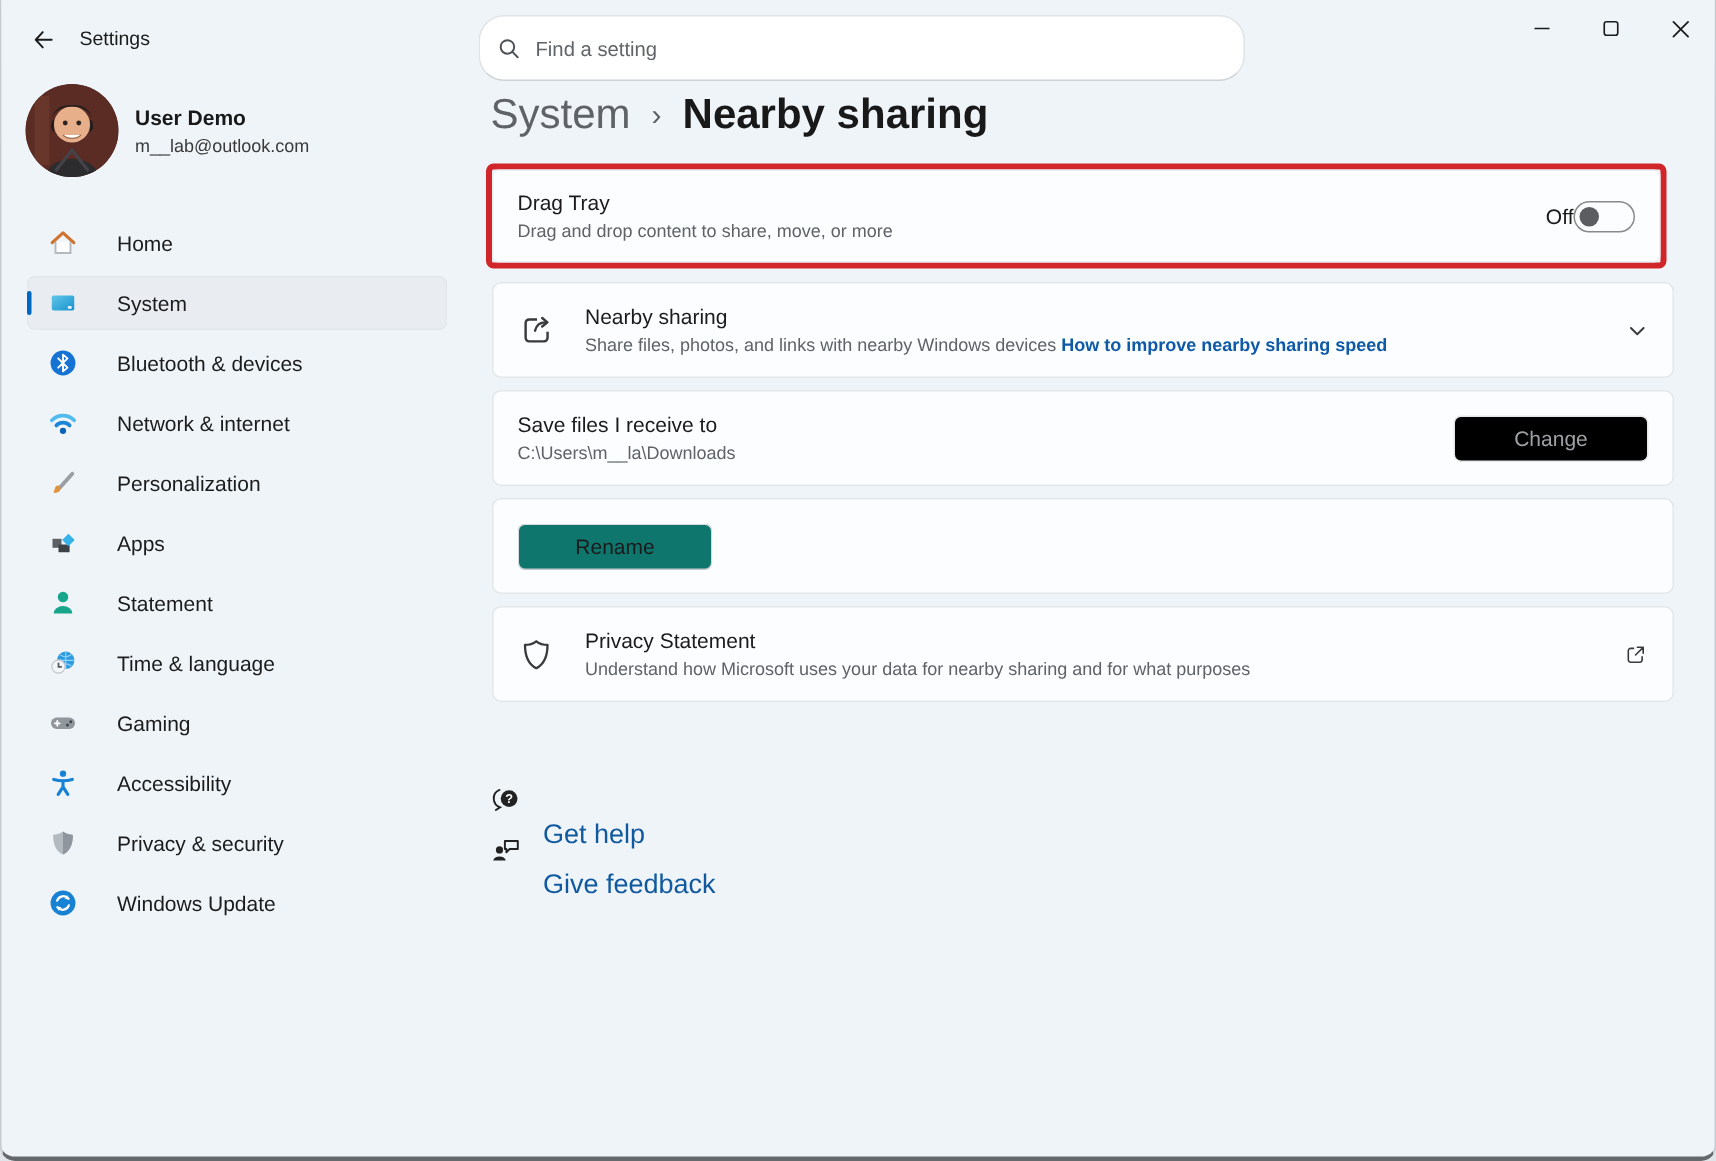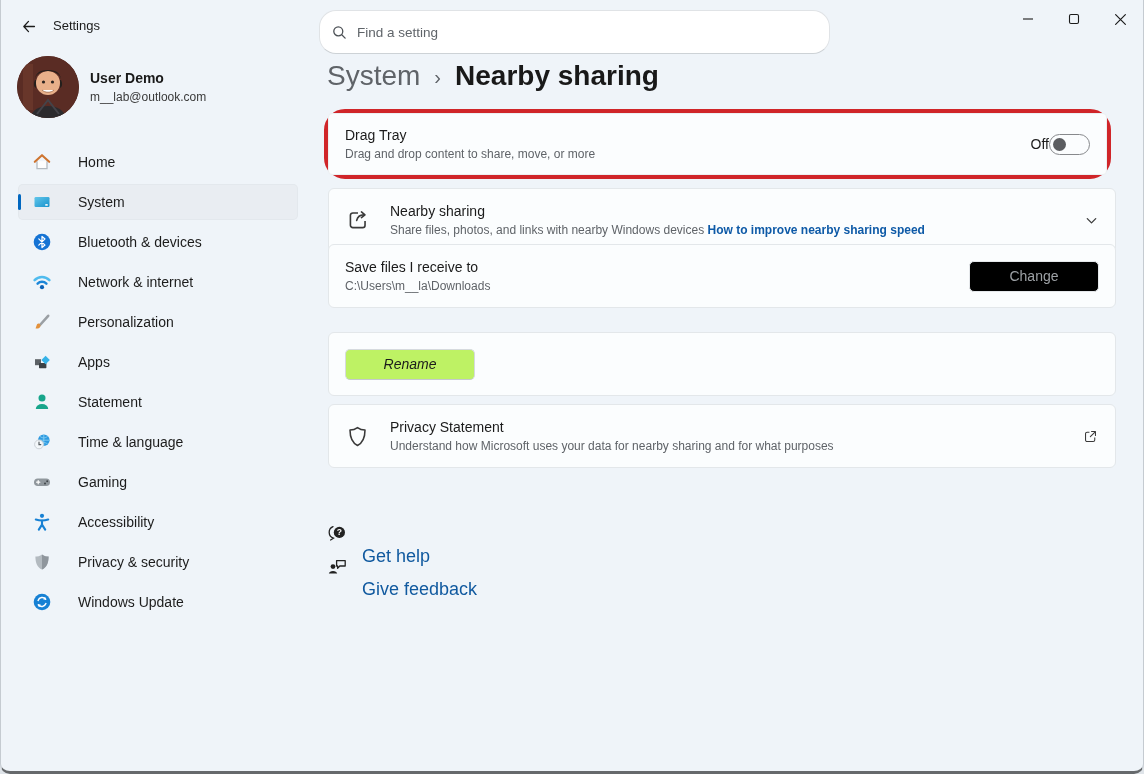--- a/index.html
+++ b/index.html
@@ -57,40 +57,40 @@
   .crumb-parent { color:#5f6368; cursor:pointer; }
   .crumb-sep { color:#5f6368; font-size:20px; margin:2px 14px 0 14px; }
   .crumb-current { color:#191919; font-weight:600; }
   .card {
     position:absolute; left:1px; width:788px; height:64px;
     background:#fbfdfe; border:1px solid #e3e7ea; border-radius:6px;
     display:flex; align-items:center; padding:0 16px;
   }
   .annotated-wrap {
     position:absolute; left:-3px; top:61px; width:787px; height:70px;
-    border:4px solid #d02529; border-radius:21px; padding:0;
+    border:4px solid #d02529; border-radius:5px; padding:0;
   }
   .annotated-wrap .card { position:relative; left:0; top:0; width:779px; height:62px; border-radius:4px; border-color:#eceff1; }
   .card .icon-lead { width:26px; margin-right:19px; display:flex; }
   .card-text { flex:1; min-width:0; }
   .card-title { font-size:14px; color:#1b1b1b; }
   .card-desc { font-size:12px; color:#5f6368; margin-top:4px; }
   .inline-link { font-weight:700; color:#0e5aa7; cursor:pointer; }
   .toggle-zone { display:flex; align-items:center; }
   .toggle-label { font-size:14px; color:#1b1b1b; }
   .toggle {
     width:41px; height:21px; border:1px solid #87898c; border-radius:11px;
     background:#fbfdfe; position:relative; cursor:pointer;
   }
   .toggle .knob { position:absolute; left:3px; top:3px; width:13px; height:13px; border-radius:50%; background:#5b5d60; }
   .btn {
     width:130px; height:31px; border-radius:5px; font-size:14px;
     font-family:"Liberation Sans", sans-serif; cursor:pointer;
   }
-  .btn.secondary { background:#bef264; border:1px solid #d6dade; border-bottom-color:#c4c9cd; color:#1b1b1b;font-style:italic; }
+  .btn.secondary { background:#0f766e; border:1px solid #d6dade; border-bottom-color:#c4c9cd; color:#1b1b1b; }
   .btn.disabled { background:#000000; border:1px solid #e5e8eb; color:#9da1a5; cursor:default; }
   .chev { display:flex; margin-left:12px; cursor:pointer; }
   .footer-link { position:absolute; display:flex; align-items:center; cursor:pointer; }
   .footer-link .icon { width:22px; height:20px; margin-right:13px; display:flex; }
   .footer-link .label { font-size:18px; color:#10599f;margin-top:48px; }
 </style>
 </head>
 <body>
 
 <div class="window">
@@ -318,21 +318,21 @@
           <span class="inline-link">How to improve nearby sharing speed</span>
         </div>
       </div>
       <span class="chev">
         <svg width="15" height="15" viewBox="0 0 16 16" fill="none" stroke="#3a3a3a" stroke-width="1.4">
             <path d="M3.5 6 L8 10.5 L12.5 6" stroke-linecap="round" stroke-linejoin="round"></path>
           </svg>
       </span>
     </div>
 
-    <div class="card" style="top:196px;">
+    <div class="card" style="top:212px;">
       <div class="card-text">
         <div class="card-title">Save files I receive to</div>
         <div class="card-desc">C:\Users\m__la\Downloads</div>
       </div>
       <button class="btn disabled" disabled="">Change</button>
     </div>
 
     <div class="card" style="top:284px;">
       <button class="btn secondary">Rename</button>
     </div>

